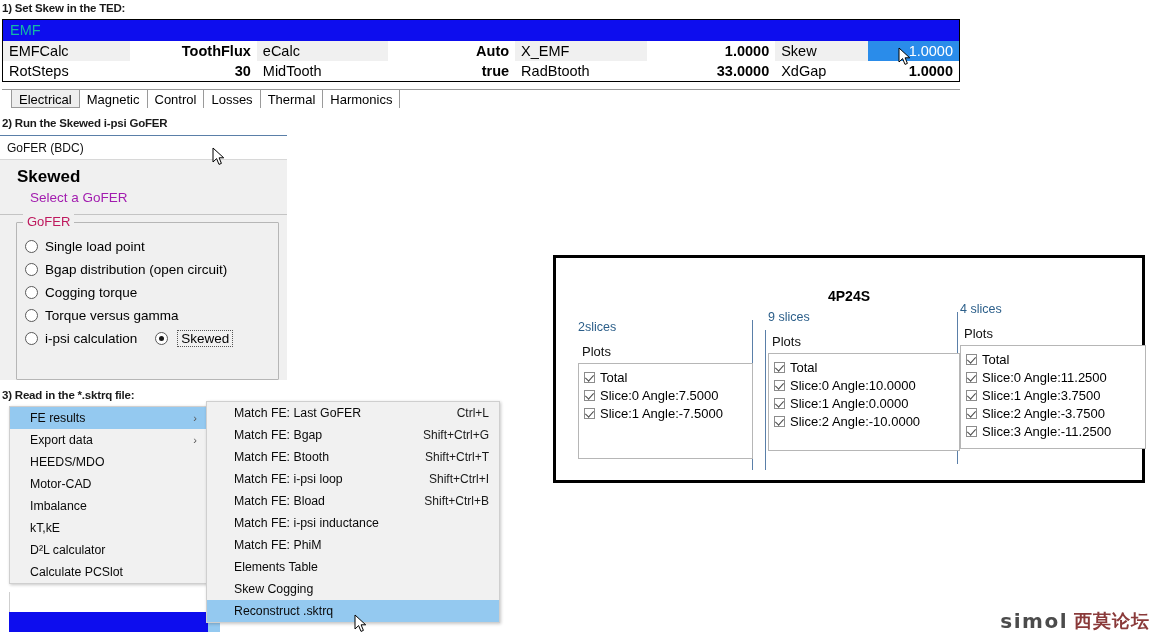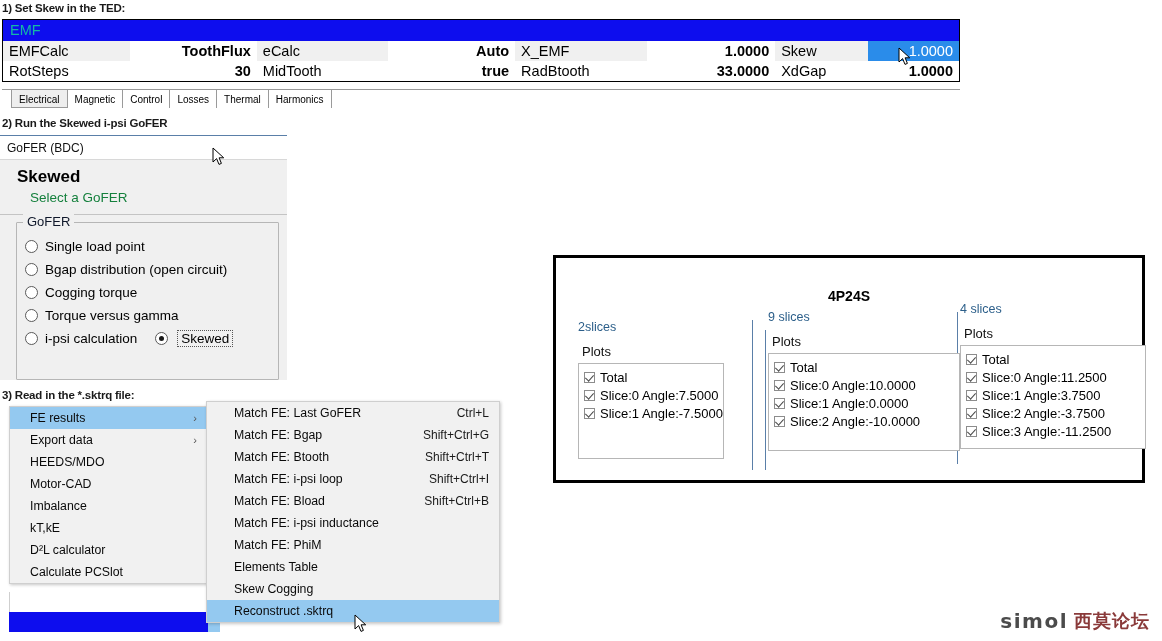--- a/index.html
+++ b/index.html
@@ -75,21 +75,21 @@
     position: absolute;
     left: 2px; top: 89px;
     width: 958px; height: 19px;
     border-top: 1px solid #9a9a9a;
     display: flex;
     align-items: stretch;
     background: #ffffff;
     padding-left: 9px;
   }
   .tab {
-    font-size: 10px;
+    font-size: 13px;
     color: #000000;
     padding: 1px 7px 0 7px;
     display: flex;
     align-items: center;
     border-right: 1px solid #9a9a9a;
     white-space: nowrap;
   }
   .tab.active {
     border: 1px solid #9a9a9a;
     border-top: none;
@@ -118,21 +118,21 @@
   }
   .gofer-header .title {
     font-size: 17px;
     font-weight: bold;
     color: #000000;
     margin-bottom: 3px;
     white-space: nowrap;
   }
   .gofer-header .subtitle {
     font-size: 13.5px;
-    color: #15803d;
+    color: #a21caf;
     padding-left: 13px;
     white-space: nowrap;
   }
   .gofer-body {
     background: #f0f0f0;
     height: 165px;
     padding: 7px 8px 0 16px;
   }
   .groupbox {
     border: 1px solid #b6b6b6;
@@ -140,21 +140,21 @@
     height: 158px;
     position: relative;
     padding: 12px 0 0 8px;
   }
   .groupbox > .gb-legend {
     position: absolute;
     top: -9px; left: 6px;
     background: #f0f0f0;
     padding: 0 4px;
     font-size: 13px;
-    color: #0f172a;
+    color: #be185d;
   }
   .radio-row {
     display: flex;
     align-items: center;
     height: 23px;
     font-size: 13.5px;
     color: #000000;
     white-space: nowrap;
   }
   .radio {
@@ -501,21 +501,21 @@
     <path d="M1,1 L1,15 L4.6,11.6 L7,17.4 L9.4,16.4 L7.1,10.8 L11.7,10.8 Z" fill="#ffffff" stroke="#000000" stroke-width="1"></path>
   </svg>
 
   <div class="results-panel">
     <div class="results-title">4P24S</div>
 
     <div class="vdivider" style="left:196px; top:62px; height:150px;"></div>
     <div class="vdivider" style="left:209px; top:72px; height:140px;"></div>
     <div class="vdivider" style="left:401px; top:54px; height:152px;"></div>
 
-    <div class="slice-group" style="left:22px; top:62px; width:146px;">
+    <div class="slice-group" style="left:22px; top:62px; width:175px;">
       <div class="legend">2slices</div>
       <div class="plots-label">Plots</div>
       <div class="checklist" style="height:96px;">
         <div class="check-row">
           <span class="cbox checked"></span>
           <span>Total</span>
         </div>
         <div class="check-row">
           <span class="cbox checked"></span>
           <span>Slice:0 Angle:7.5000</span>

